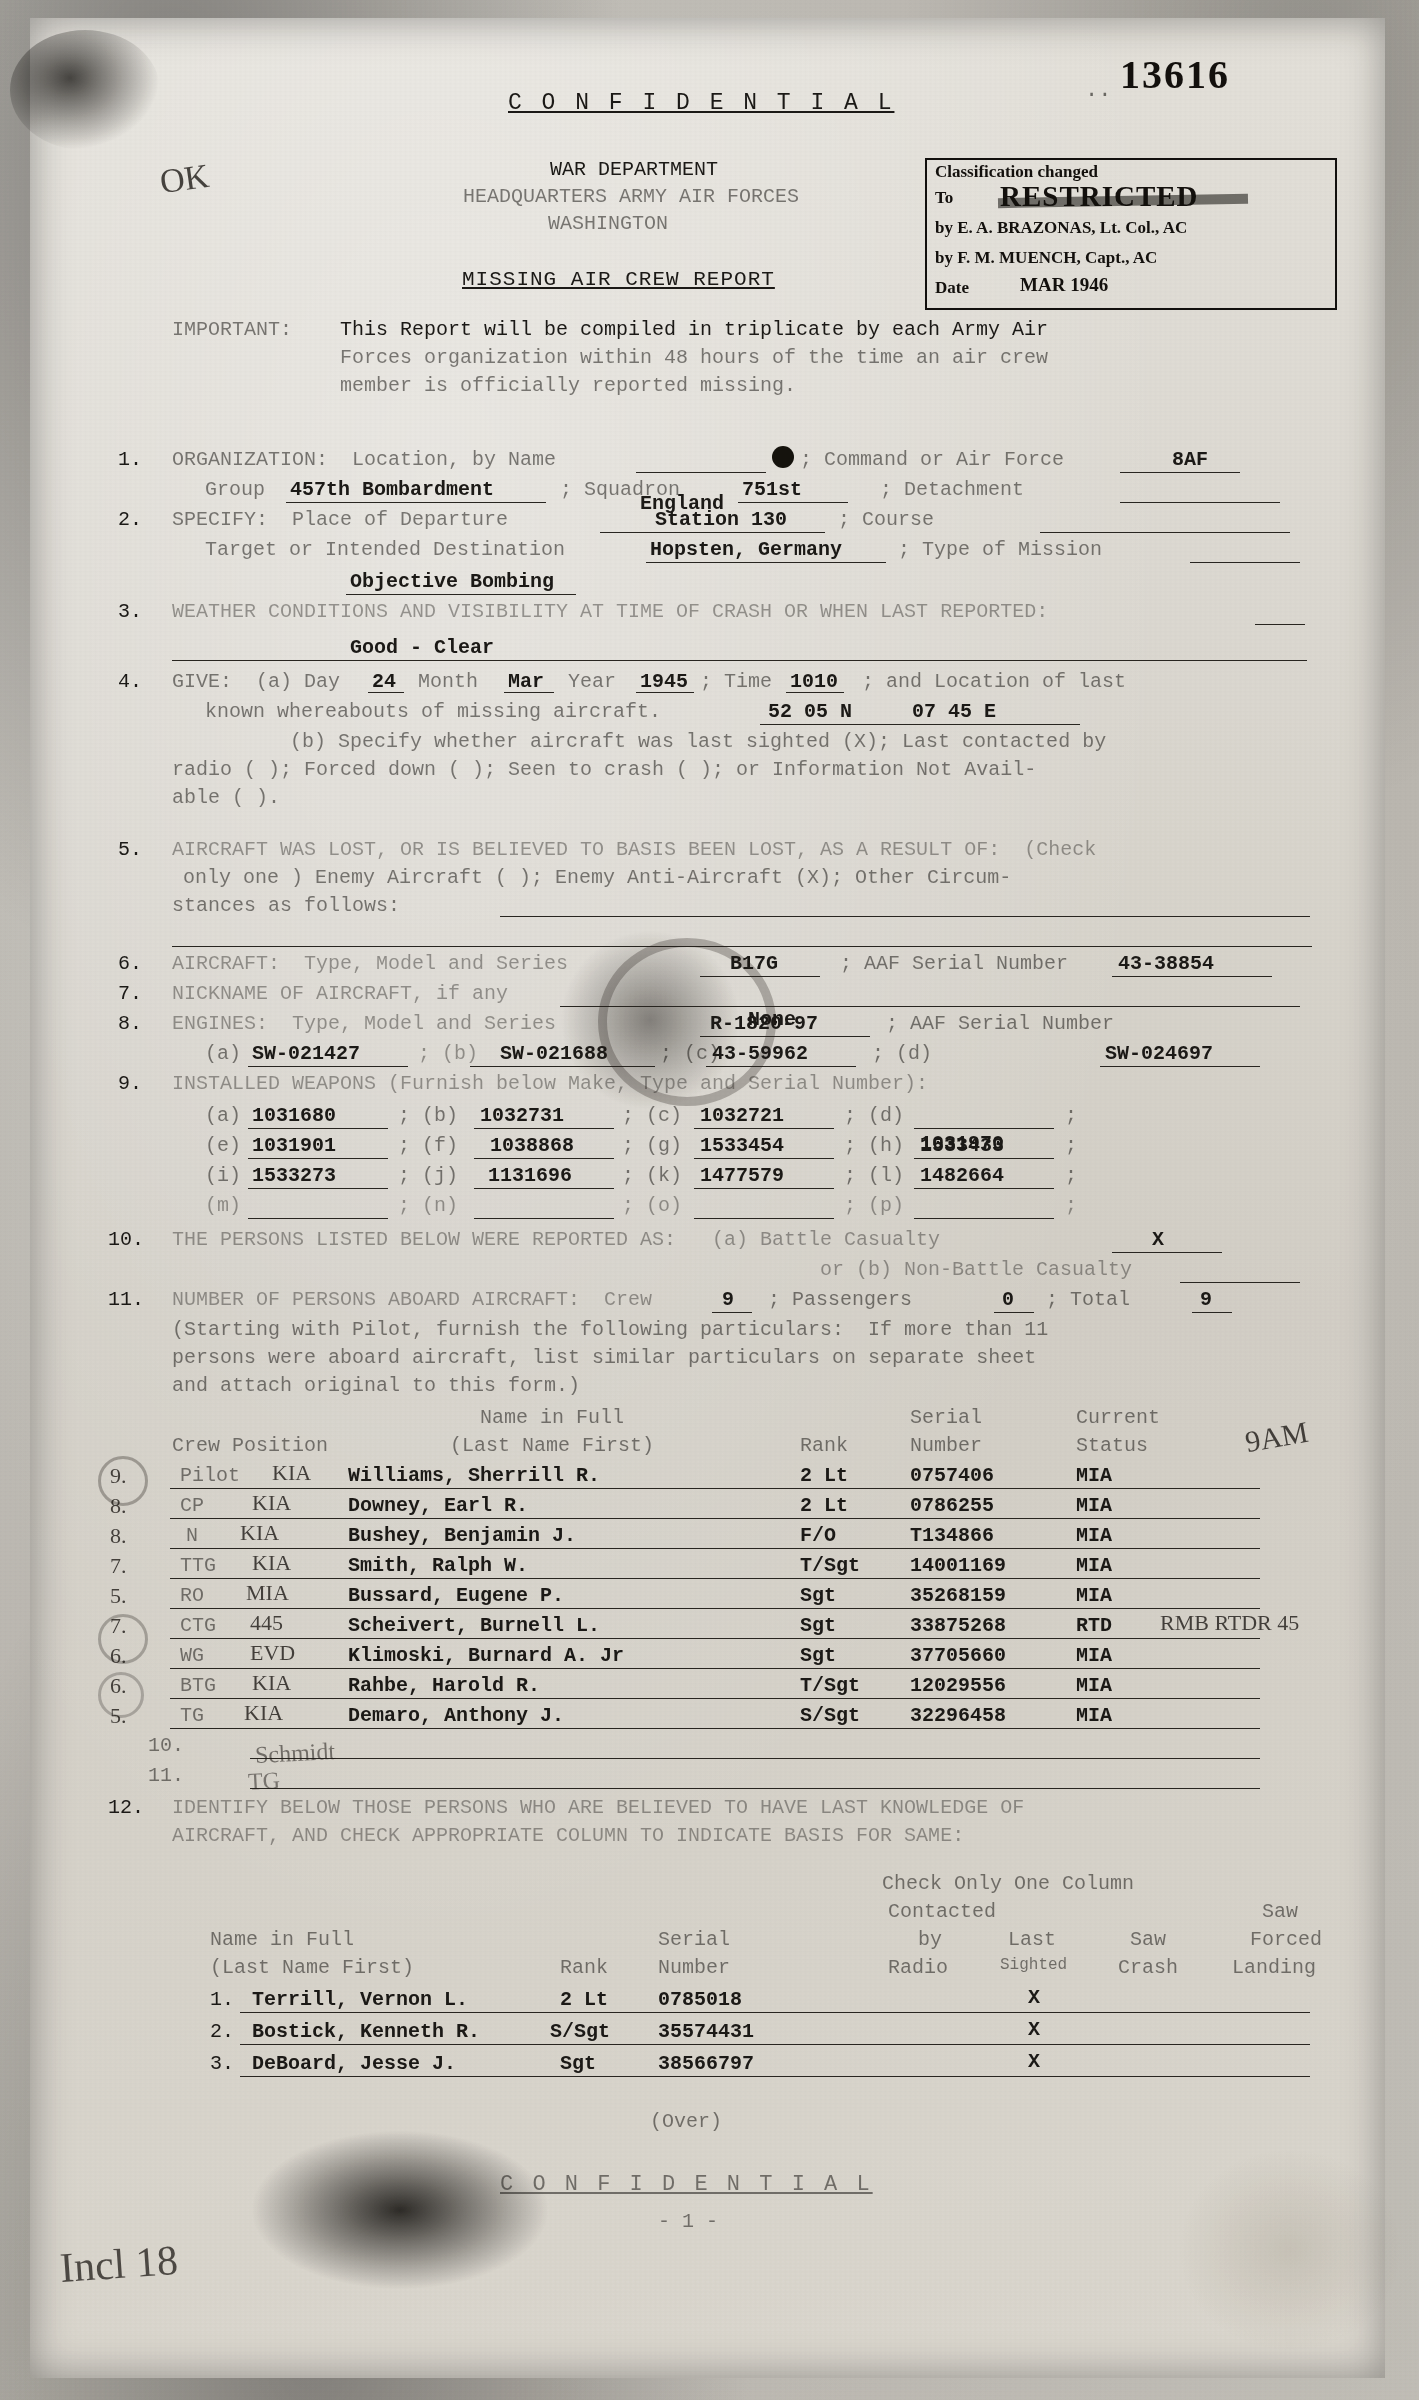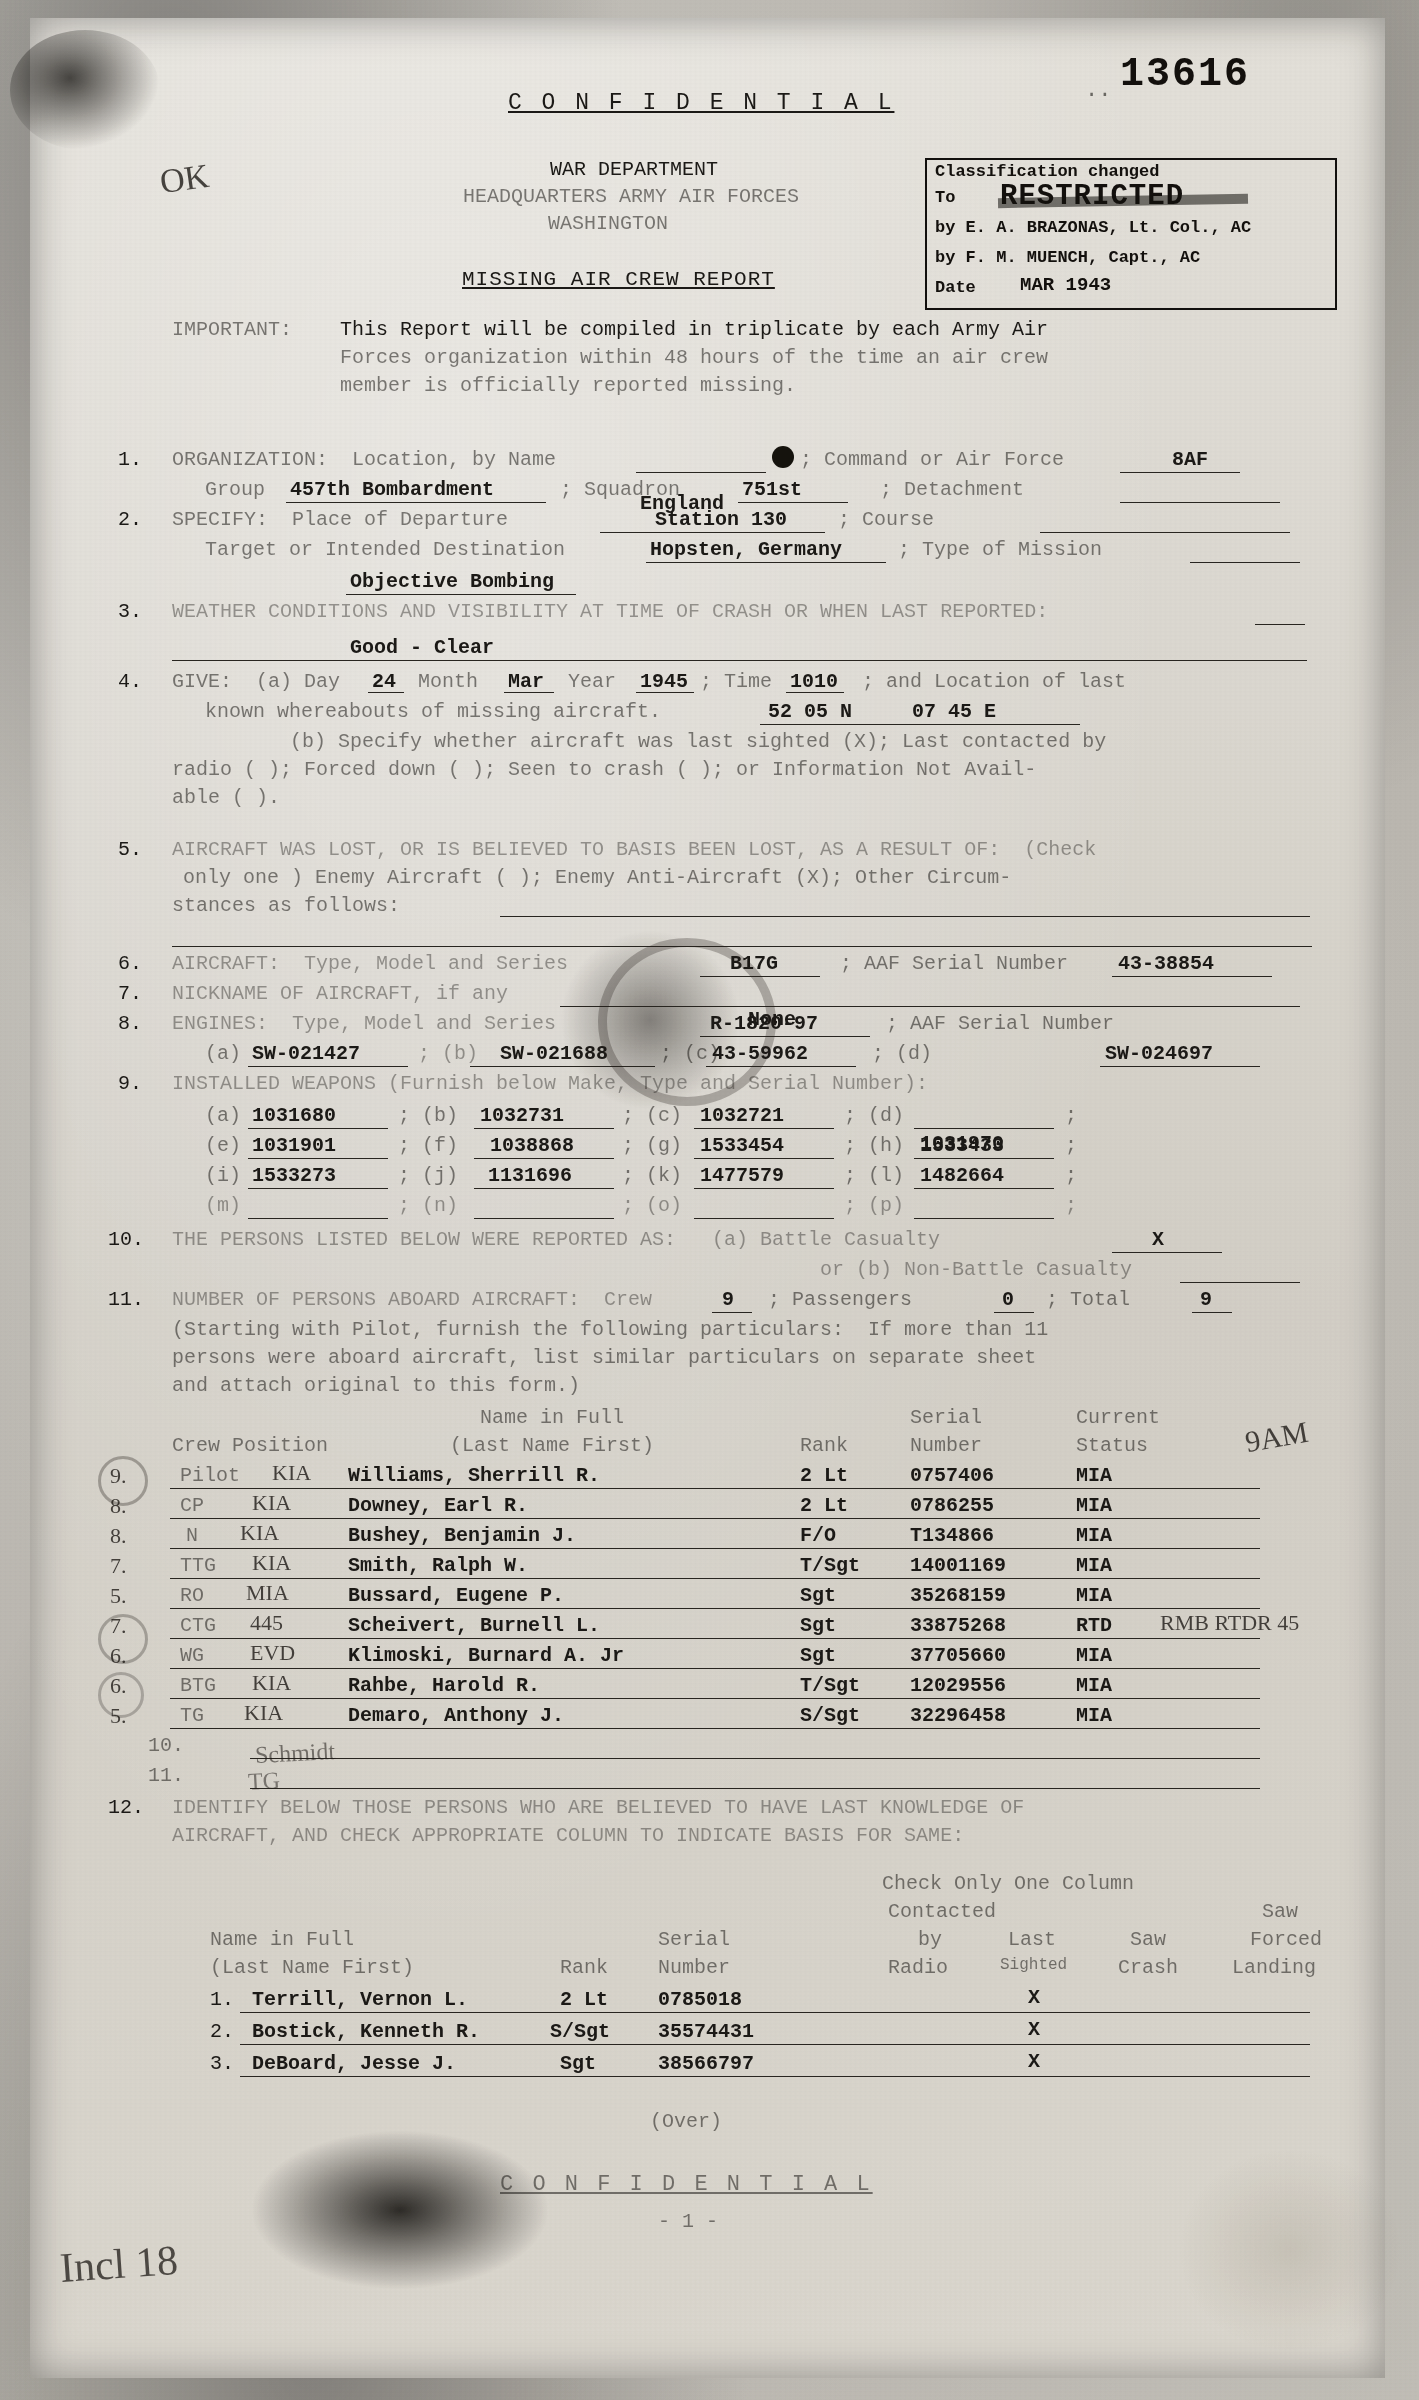--- a/index.html
+++ b/index.html
@@ -35,21 +35,21 @@
     position:absolute;left:0;top:0;width:1419px;height:2400px;
     font-family:"Liberation Mono", monospace;
     color:#1d1b18;
   }
   .t{position:absolute;white-space:pre;line-height:1.15;}
   .sp{letter-spacing:3px;}
   .u{ text-decoration:underline; }
   .ul{position:absolute;border-bottom:1.4px solid #2a2722;}
   .box{position:absolute;border:2px solid #141210;}
   .stamp{
-    position:absolute;font-family:Liberation Mono, monospace;font-weight:bold;
+    position:absolute;font-family:Liberation Serif, serif;font-weight:bold;
     color:#15120f;
   }
   .faded{opacity:.55;}
   .faded2{opacity:.40;}
   .blur{filter:blur(.35px);}
   .bold{font-weight:bold;}
   .circle{position:absolute;border-radius:50%;border:3px solid rgba(25,22,18,.55);}
   .scrib{position:absolute;font-family:"Liberation Serif", serif;color:#201c18;opacity:.8;}
 </style>
 </head>
@@ -79,21 +79,21 @@
     <div class="t u blur" style="left:462px;top:268px;font-size:21px;letter-spacing:1px;">MISSING AIR CREW REPORT</div>
 
     <div class="box" style="left:925px;top:158px;width:408px;height:148px;"></div>
     <div class="stamp" style="left:935px;top:162px;font-size:17px;">Classification changed</div>
     <div class="stamp" style="left:935px;top:188px;font-size:17px;">To</div>
     <div class="stamp" style="left:1000px;top:180px;font-size:29px;letter-spacing:1px;">RESTRICTED</div>
     <div style="position:absolute;left:998px;top:196px;width:250px;height:10px;background:rgba(20,18,15,.55);transform:rotate(-1deg);"></div>
     <div class="stamp" style="left:935px;top:218px;font-size:17px;">by E. A. BRAZONAS, Lt. Col., AC</div>
     <div class="stamp" style="left:935px;top:248px;font-size:17px;">by F. M. MUENCH, Capt., AC</div>
     <div class="stamp" style="left:935px;top:278px;font-size:17px;">Date</div>
-    <div class="stamp" style="left:1020px;top:274px;font-size:19px;">MAR 1943</div>
+    <div class="stamp" style="left:1020px;top:274px;font-size:19px;">MAR 1946</div>
 
     <div class="t blur faded" style="left:172px;top:318px;font-size:20px;">IMPORTANT:</div>
     <div class="t" style="left:340px;top:318px;font-size:20px;">This Report will be compiled in triplicate by each Army Air</div>
     <div class="t blur faded" style="left:340px;top:346px;font-size:20px;">Forces organization within 48 hours of the time an air crew</div>
     <div class="t blur faded" style="left:340px;top:374px;font-size:20px;">member is officially reported missing.</div>
 
     <div class="t" style="left:118px;top:448px;font-size:20px;">1.</div>
     <div class="t blur faded" style="left:172px;top:448px;font-size:20px;">ORGANIZATION:  Location, by Name</div>
     <div class="t bold" style="left:640px;top:448px;font-size:20px;margin-top:44px;">England</div>
     <div class="ul" style="left:636px;top:472px;width:130px;"></div>

